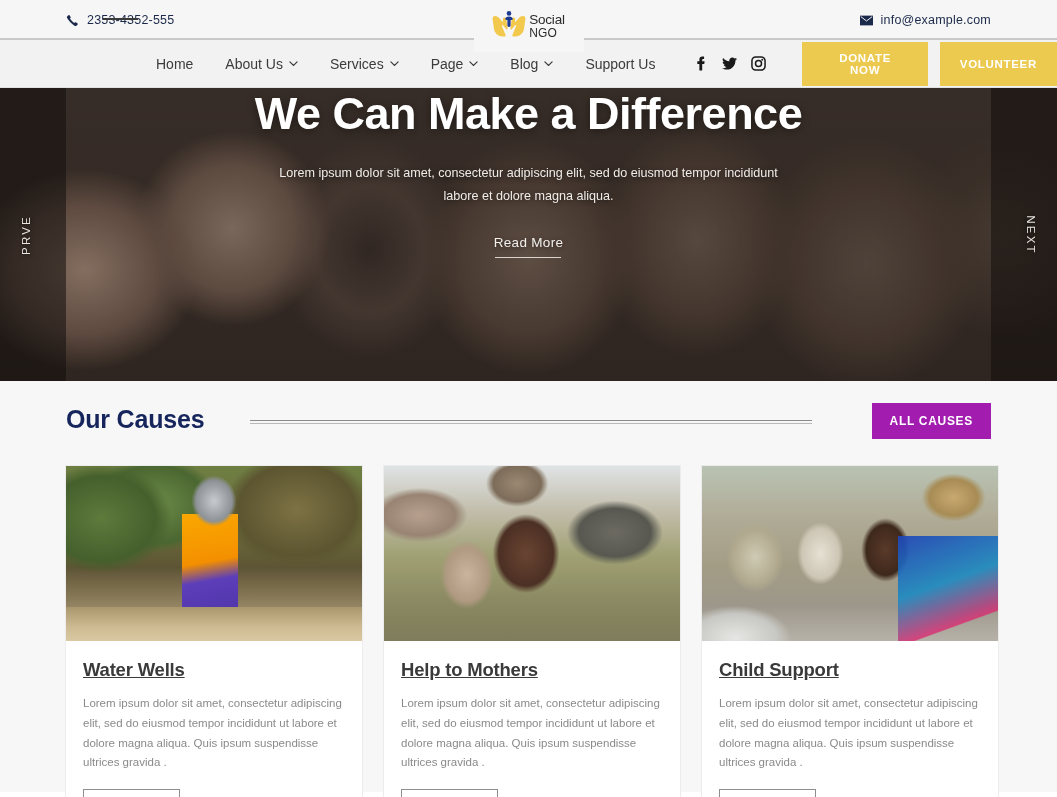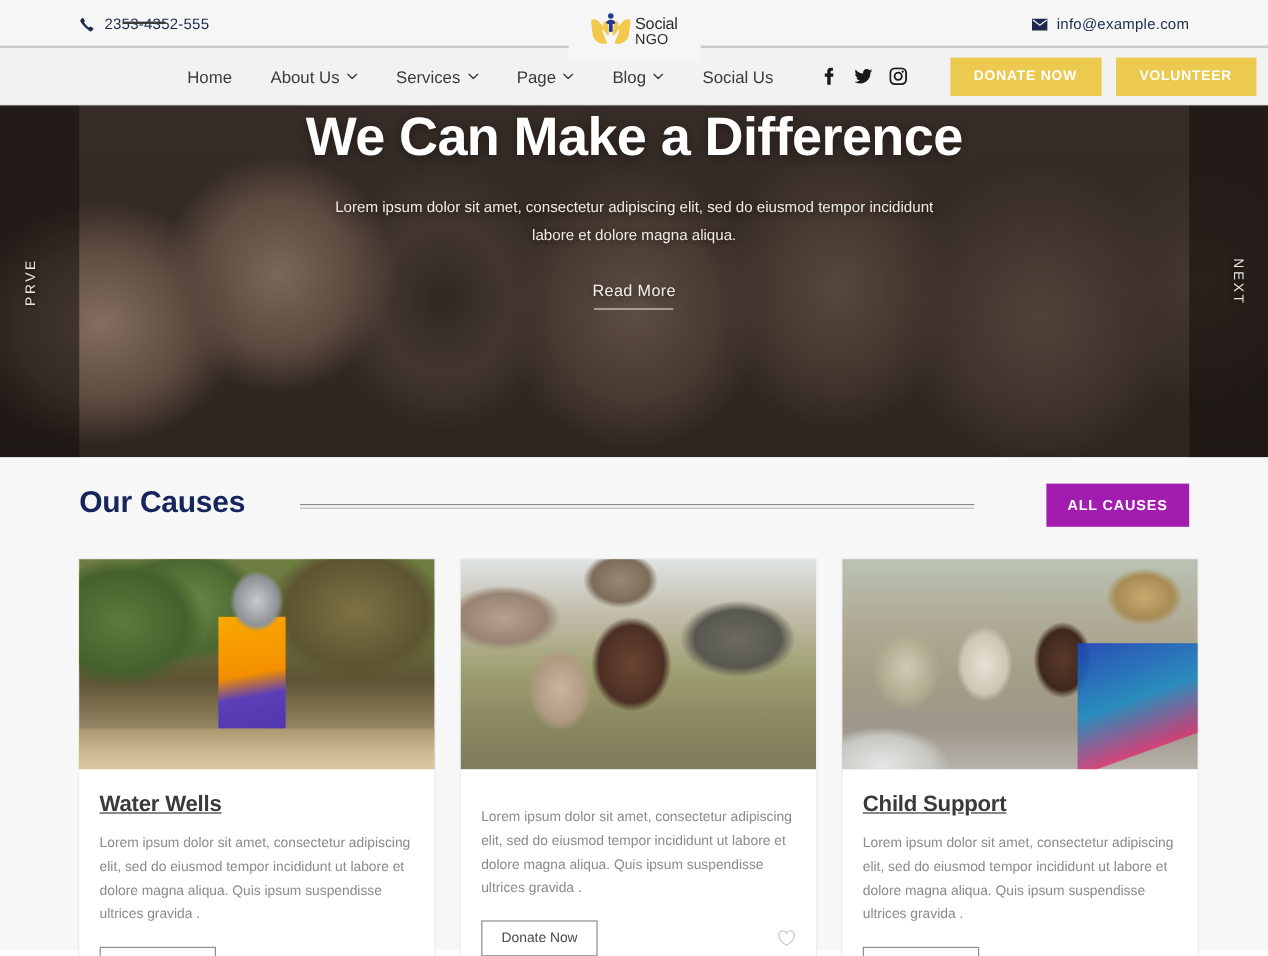--- a/index.html
+++ b/index.html
@@ -231,21 +231,21 @@
       </div>
       <div class="nav-item">
         <span>Blog</span>
         <span class="caret">
             <svg viewBox="0 0 10 6">
               <path d="M1 1l4 4 4-4" stroke="#3b3b3b" stroke-width="1.3" fill="none" stroke-linecap="round"></path>
             </svg>
           </span>
       </div>
       <div class="nav-item">
-        <span>Social Us</span>
+        <span>Support Us</span>
       </div>
 
       <div class="nav-social">
         <span class="soc">
             <svg viewBox="0 0 16 16">
               <path d="M10.2 3.2h1.6V.6S10.9.5 9.9.5C7.9.5 6.8 1.7 6.8 3.9v1.7H4.6v2.9h2.2v7h3v-7h2.2l.4-2.9H9.8V4.3c0-.8.2-1.1 1.1-1.1z"></path>
             </svg>
           </span>
         <span class="soc">
             <svg viewBox="0 0 16 16">
@@ -324,20 +324,21 @@
               <svg viewBox="0 0 16 15">
                 <path d="M8 13.5S1.2 9.4 1.2 5A3.3 3.3 0 0 1 8 3.4 3.3 3.3 0 0 1 14.8 5c0 4.4-6.8 8.5-6.8 8.5z" fill="none" stroke="#c9c9c9" stroke-width="1.1"></path>
               </svg>
             </span>
         </div>
       </div>
 
       <div class="card">
         <div class="card-img img-mothers"></div>
         <div class="card-body">
+          <div class="card-title">Help to Mothers</div>
           <div class="card-desc">Lorem ipsum dolor sit amet, consectetur adipiscing elit, sed do eiusmod tempor incididunt ut labore et dolore magna aliqua. Quis ipsum suspendisse ultrices gravida .</div>
         </div>
         <div class="card-foot">
           <button class="btn-outline">Donate Now</button>
           <span class="heart">
               <svg viewBox="0 0 16 15">
                 <path d="M8 13.5S1.2 9.4 1.2 5A3.3 3.3 0 0 1 8 3.4 3.3 3.3 0 0 1 14.8 5c0 4.4-6.8 8.5-6.8 8.5z" fill="none" stroke="#c9c9c9" stroke-width="1.1"></path>
               </svg>
             </span>
         </div>

